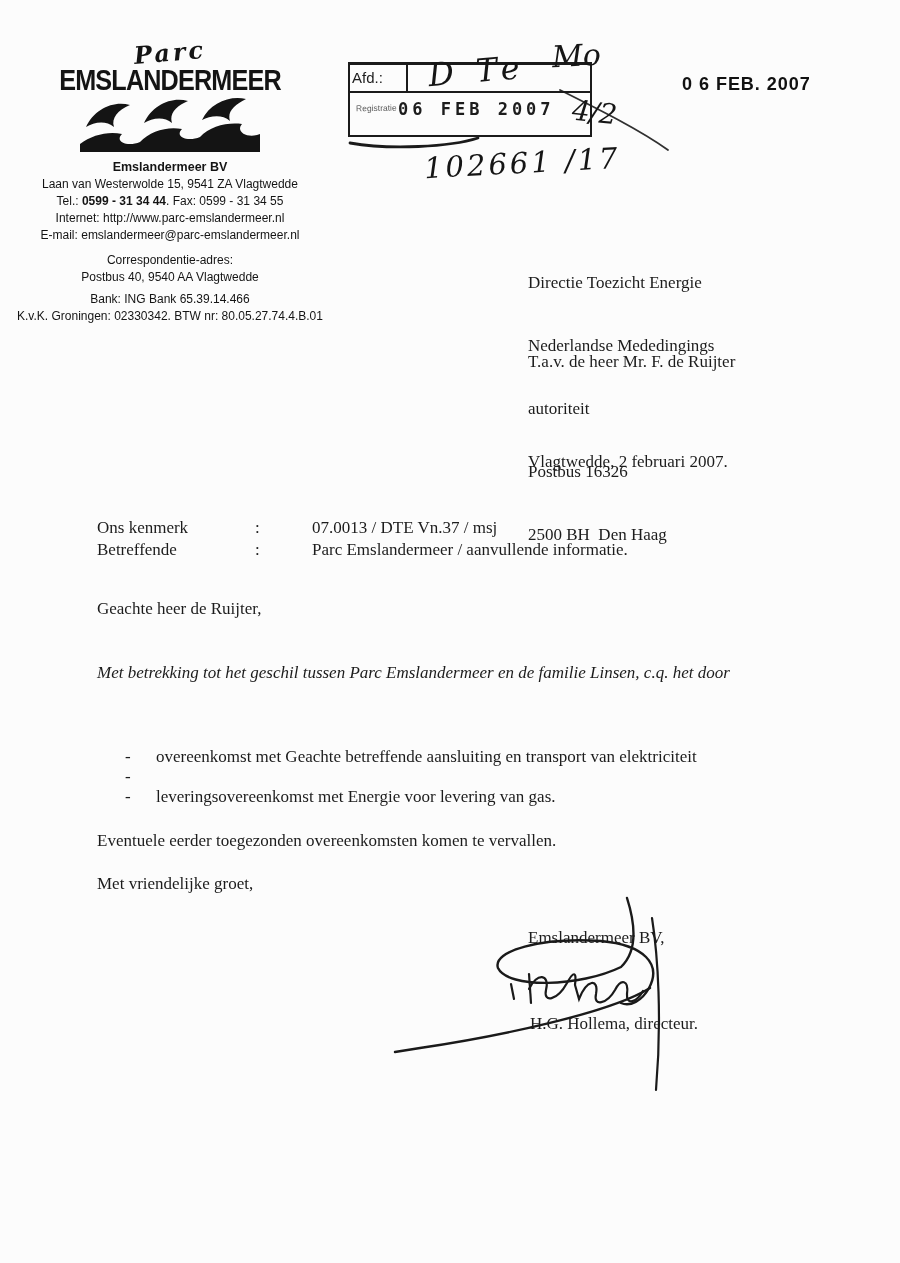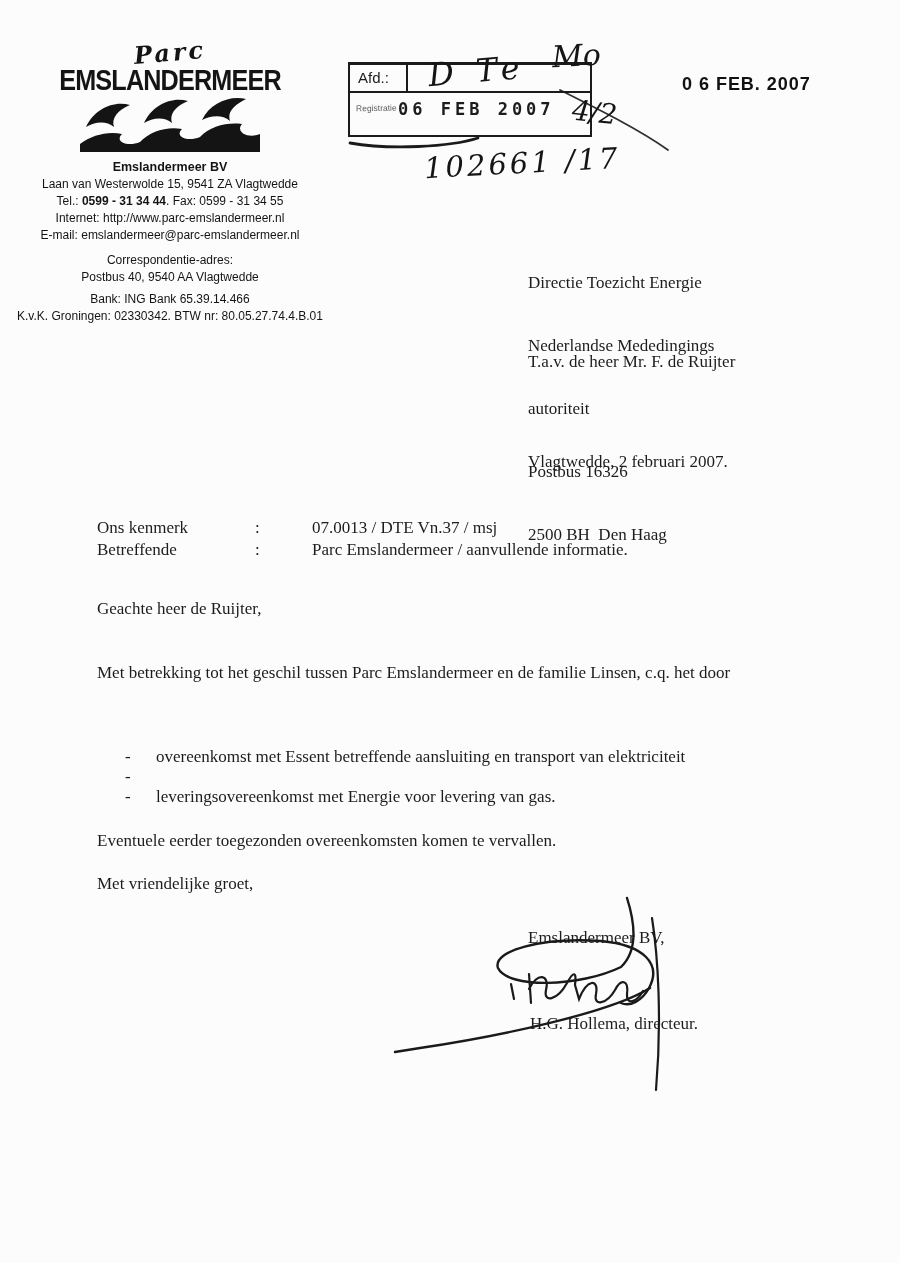--- a/index.html
+++ b/index.html
@@ -18,21 +18,21 @@
   .waves{display:block;margin:0 auto;margin-top:1px;}
   .lh-line{font-size:12px;line-height:17px;}
   .lh-company{font-weight:bold;font-size:12.5px;line-height:17px;margin-top:7px;}
   .lh-gap{height:8px;}
   .bold{font-weight:bold;}
   
   .stampbox{position:absolute;left:348px;top:62px;width:240px;height:70px;
     border:2px solid #1b1b1b;border-top-width:3px;background:transparent;}
   .stampbox .hdr{position:absolute;left:0;top:0;right:0;height:26px;border-bottom:2px solid #1b1b1b;}
   .stampbox .afd-cell{position:absolute;left:0;top:0;width:58px;height:26px;border-right:2px solid #1b1b1b;
-    font-family:"Liberation Sans",sans-serif;font-size:15px;line-height:25px;padding-left:8px;box-sizing:border-box;}
+    font-family:"Liberation Sans",sans-serif;font-size:15px;line-height:25px;padding-left:2px;box-sizing:border-box;}
   .reg-label{position:absolute;left:6px;top:38px;font-family:"Liberation Sans",sans-serif;
     font-size:8.5px;opacity:.75;transform:rotate(-1deg);}
   .stamp-date{position:absolute;left:48px;top:34px;font-family:"DejaVu Sans Mono",monospace;
     font-size:17px;font-weight:bold;letter-spacing:4px;transform:scaleY(1.05);}
   
   .hand{position:absolute;font-family:"DejaVu Serif",serif;font-style:italic;color:#151515;}
   .hw-afd{left:428px;top:52px;font-size:32px;letter-spacing:6px;transform:rotate(-5deg);}
   .hw-mark-top{left:552px;top:38px;font-size:30px;transform:rotate(-3deg);}
   .hw-mark-side{left:572px;top:96px;font-size:28px;transform:rotate(6deg);}
   .hw-number{left:424px;top:146px;font-size:29px;letter-spacing:3px;transform:rotate(-3deg);}
@@ -42,21 +42,21 @@
     letter-spacing:1px;transform:scaleX(0.95);transform-origin:left;color:#111;}
   
   .recipient{position:absolute;left:528px;top:230px;font-size:17px;line-height:21px;white-space:pre;}
   .attention{position:absolute;left:528px;top:352px;font-size:17px;}
   .dateline{position:absolute;left:528px;top:452px;font-size:17px;}
   .refblock{position:absolute;left:97px;top:517px;font-size:17px;}
   .ref-row{display:flex;line-height:22px;}
   .ref-label{width:158px;}
   .ref-sep{width:57px;}
   .salutation{position:absolute;left:97px;top:599px;font-size:17px;}
-  .p1l1{position:absolute;left:97px;top:663px;font-size:17px;}
+  .p1l1{position:absolute;left:97px;top:663px;font-size:17px;font-style:italic;}
   .p1l2{position:absolute;left:97px;top:703px;font-size:17px;}
   .list{position:absolute;left:97px;top:747px;font-size:17px;}
   .li{display:flex;line-height:20px;}
   .li .dash{width:59px;padding-left:28px;box-sizing:border-box;}
   .p2{position:absolute;left:97px;top:831px;font-size:17px;}
   .closing{position:absolute;left:97px;top:874px;font-size:17px;}
   .sig-company{position:absolute;left:528px;top:928px;font-size:17px;}
   .sig-name{position:absolute;left:530px;top:1014px;font-size:17px;}
   .ink-overlay{position:absolute;left:0;top:0;pointer-events:none;}
 </style>
@@ -126,21 +126,21 @@
       <span>Parc Emslandermeer / aanvullende informatie.</span>
     </div>
   </div>
 
   <div class="salutation">Geachte heer de Ruijter,</div>
   <div class="p1l1">Met betrekking tot het geschil tussen Parc Emslandermeer en de familie Linsen, c.q. het door</div>
 
   <div class="list">
     <div class="li">
       <span class="dash">-</span>
-      <span>overeenkomst met Essent betreffende aansluiting en transport van elektriciteit</span>
+      <span>overeenkomst met Geachte betreffende aansluiting en transport van elektriciteit</span>
     </div>
     <div class="li">
       <span class="dash">-</span>
     </div>
     <div class="li">
       <span class="dash">-</span>
       <span>leveringsovereenkomst met Energie voor levering van gas.</span>
     </div>
   </div>
 

